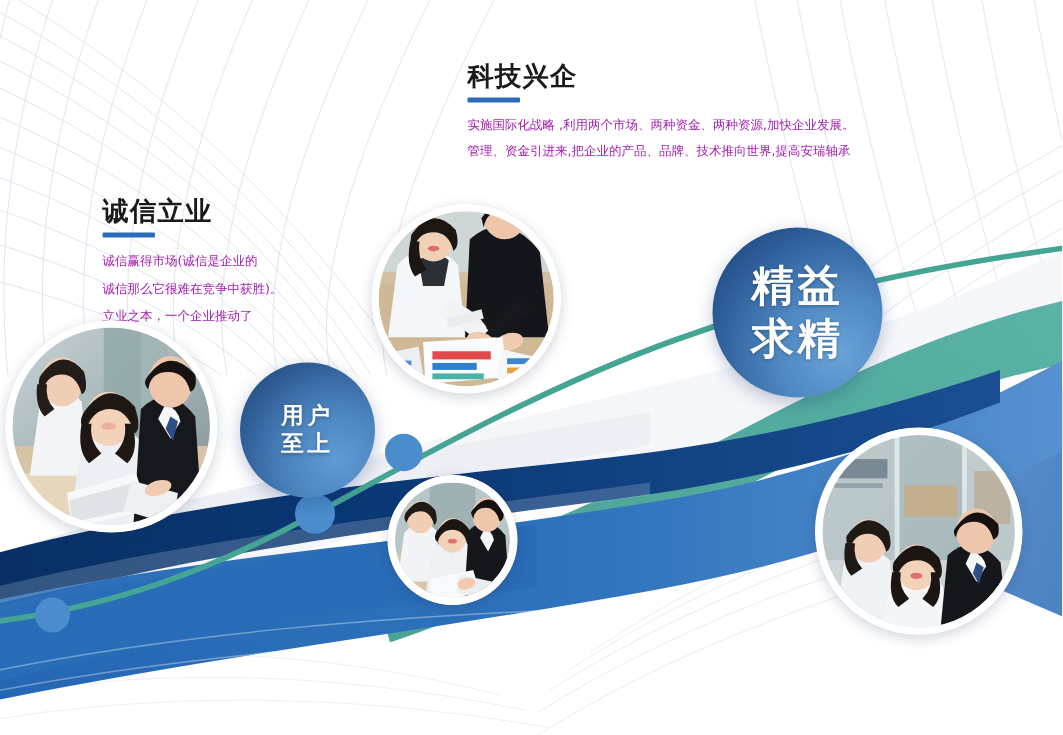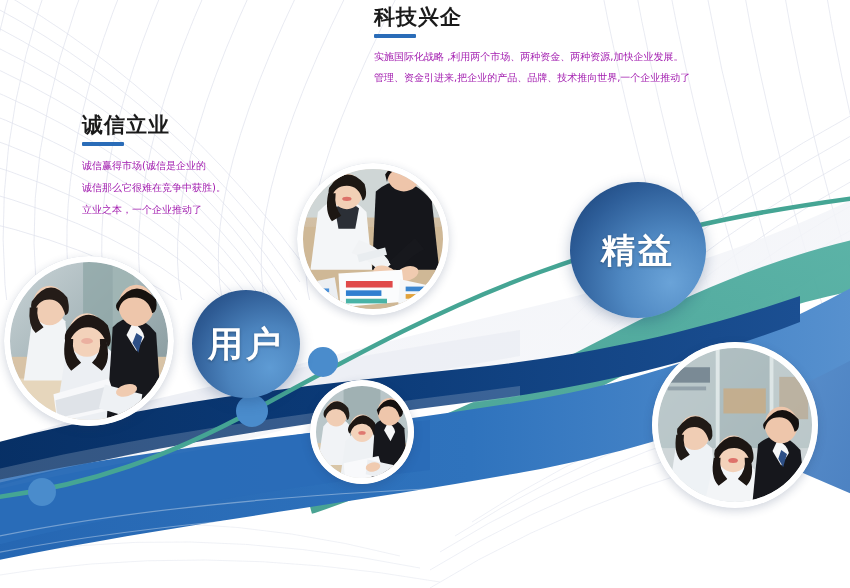--- a/index.html
+++ b/index.html
@@ -14,21 +14,21 @@
   
   .bg-layer{position:absolute;inset:0;width:850px;height:588px;}
 
   
   .art{position:absolute;left:0;top:0;width:850px;height:588px;}
 
   
   .block{position:absolute;}
   .heading{
     font-size:21px;font-weight:bold;color:#1a1a1a;
-    letter-spacing:1px;line-height:1.1;white-space:nowrap;
+    letter-spacing:1px;line-height:1.1;white-space:nowrap;margin-top:44px;
   }
   .accent-bar{
     width:42px;height:4px;background:#2a6cb8;
     margin-top:5px;margin-bottom:9px;border-radius:1px;
   }
   .body-text{
     font-size:10px;color:#a21caf;line-height:2.0;white-space:nowrap;
   }
   .body-text div{white-space:nowrap;}
 
@@ -66,21 +66,21 @@
   
   .badge{
     position:absolute;border-radius:50%;
     display:flex;flex-direction:column;align-items:center;justify-content:center;
     color:#fff;font-weight:bold;letter-spacing:3px;
     text-shadow:0 1px 3px rgba(0,0,0,.30);
     box-shadow:0 4px 14px rgba(20,50,100,.28);
   }
   #badge-yonghu{
     left:192px;top:290px;width:108px;height:108px;
-    font-size:35px;line-height:1.28;
+    font-size:18px;line-height:1.28;
     background:radial-gradient(circle at 72% 72%, #5e9bd4 0%, #4b83bd 38%, #2f5c95 72%, #1d4377 100%);
   }
   #badge-jingyi{
     left:570px;top:182px;width:136px;height:136px;
     font-size:34px;line-height:1.25;
     background:radial-gradient(circle at 74% 74%, #6aa3d8 0%, #4f88c2 34%, #2d5d98 70%, #173d72 100%);
   }
   .badge span{display:block;white-space:nowrap;}
 </style>
 </head>
@@ -388,32 +388,34 @@
         <ellipse cx="128" cy="80" rx="17" ry="19" fill="#eec6ab"></ellipse>
         <path d="M110,78 q17,-25 36,-4 q2,11 -4,13 q-4,-15 -16,-15 q-13,0 -15,13 q-3,-4 -1,-7z" fill="#151110"></path>
       </svg>
     </div>
     <div class="ring"></div>
     <div class="ring2"></div>
   </div>
 
   <div class="badge" id="badge-yonghu">
     <span>用户</span>
+    <span>至上</span>
   </div>
 
   <div class="badge" id="badge-jingyi">
     <span>精益</span>
+    <span>求精</span>
   </div>
 
   <div class="block" id="blk-keji">
     <div class="heading">科技兴企</div>
     <div class="accent-bar"></div>
     <div class="body-text">
       <div>实施国际化战略 ,利用两个市场、两种资金、两种资源,加快企业发展。</div>
-      <div> 管理、资金引进来,把企业的产品、品牌、技术推向世界,一个企业推动了</div>
+      <div> 管理、资金引进来,把企业的产品、品牌、技术推向世界,提高安瑞轴承</div>
     </div>
   </div>
 
   <div class="block" id="blk-chengxin">
     <div class="heading">诚信立业</div>
     <div class="accent-bar"></div>
     <div class="body-text">
       <div>诚信赢得市场(诚信是企业的</div>
       <div>诚信那么它很难在竞争中获胜)。</div>
       <div>立业之本，一个企业推动了</div>

